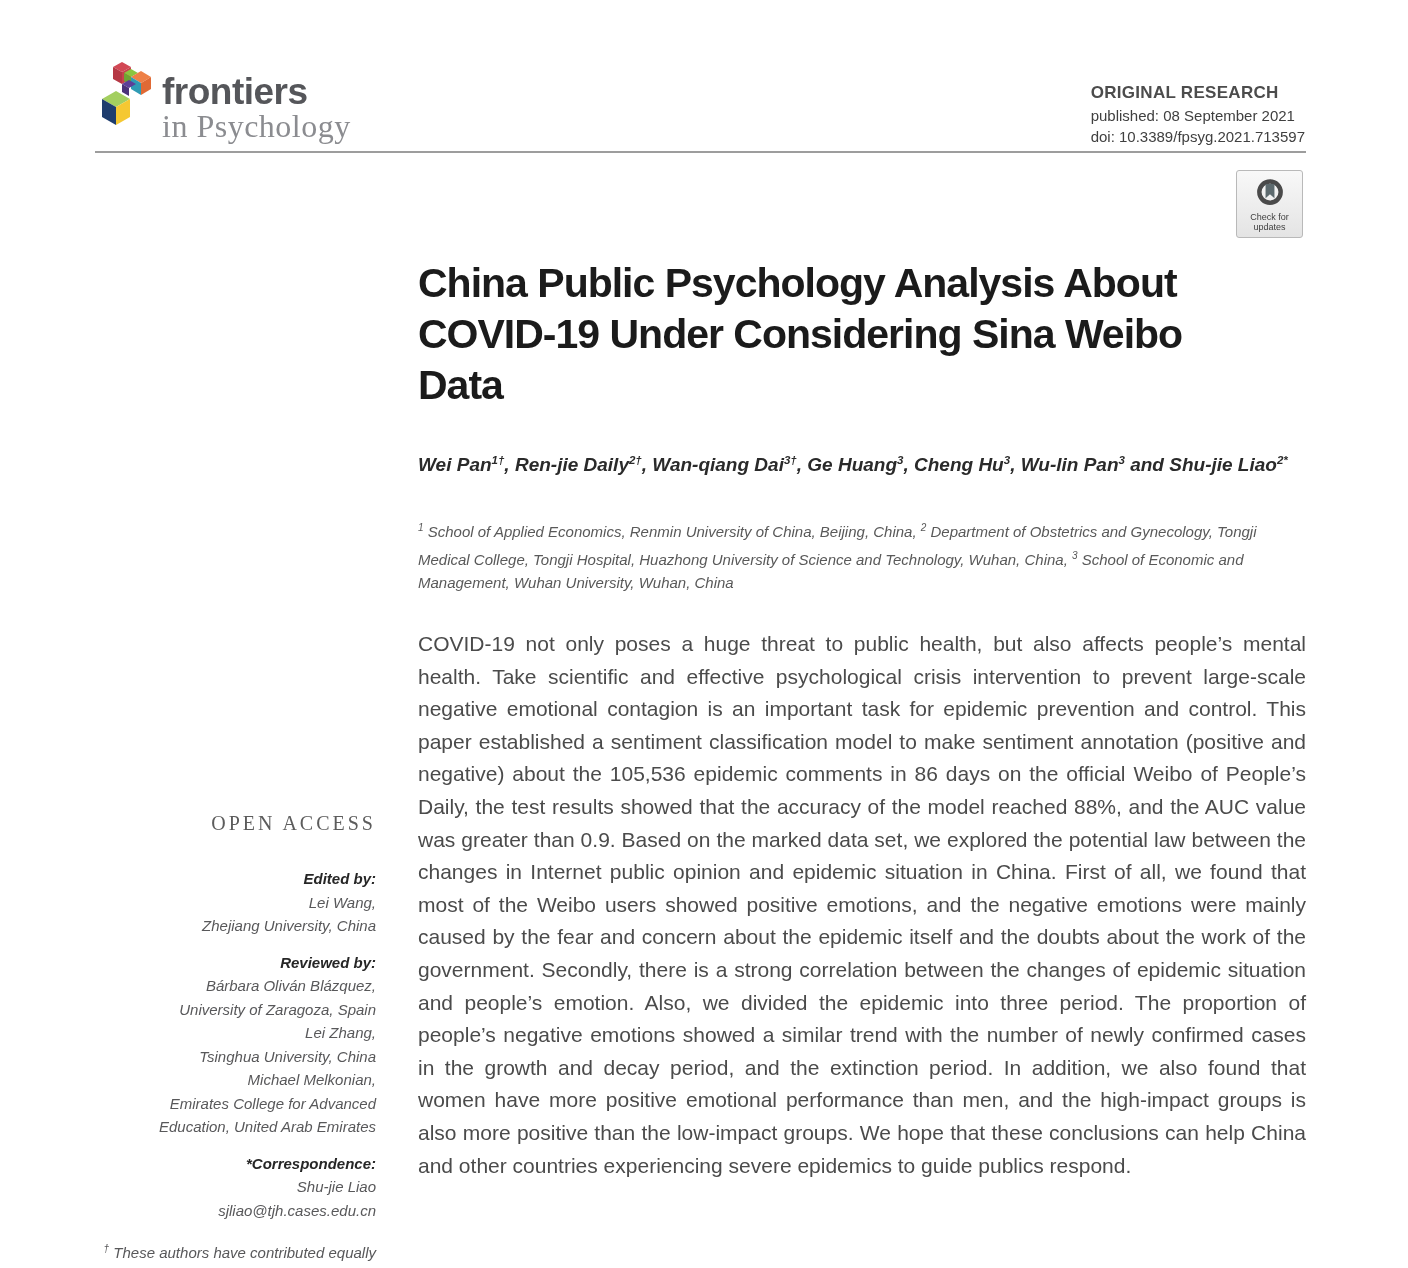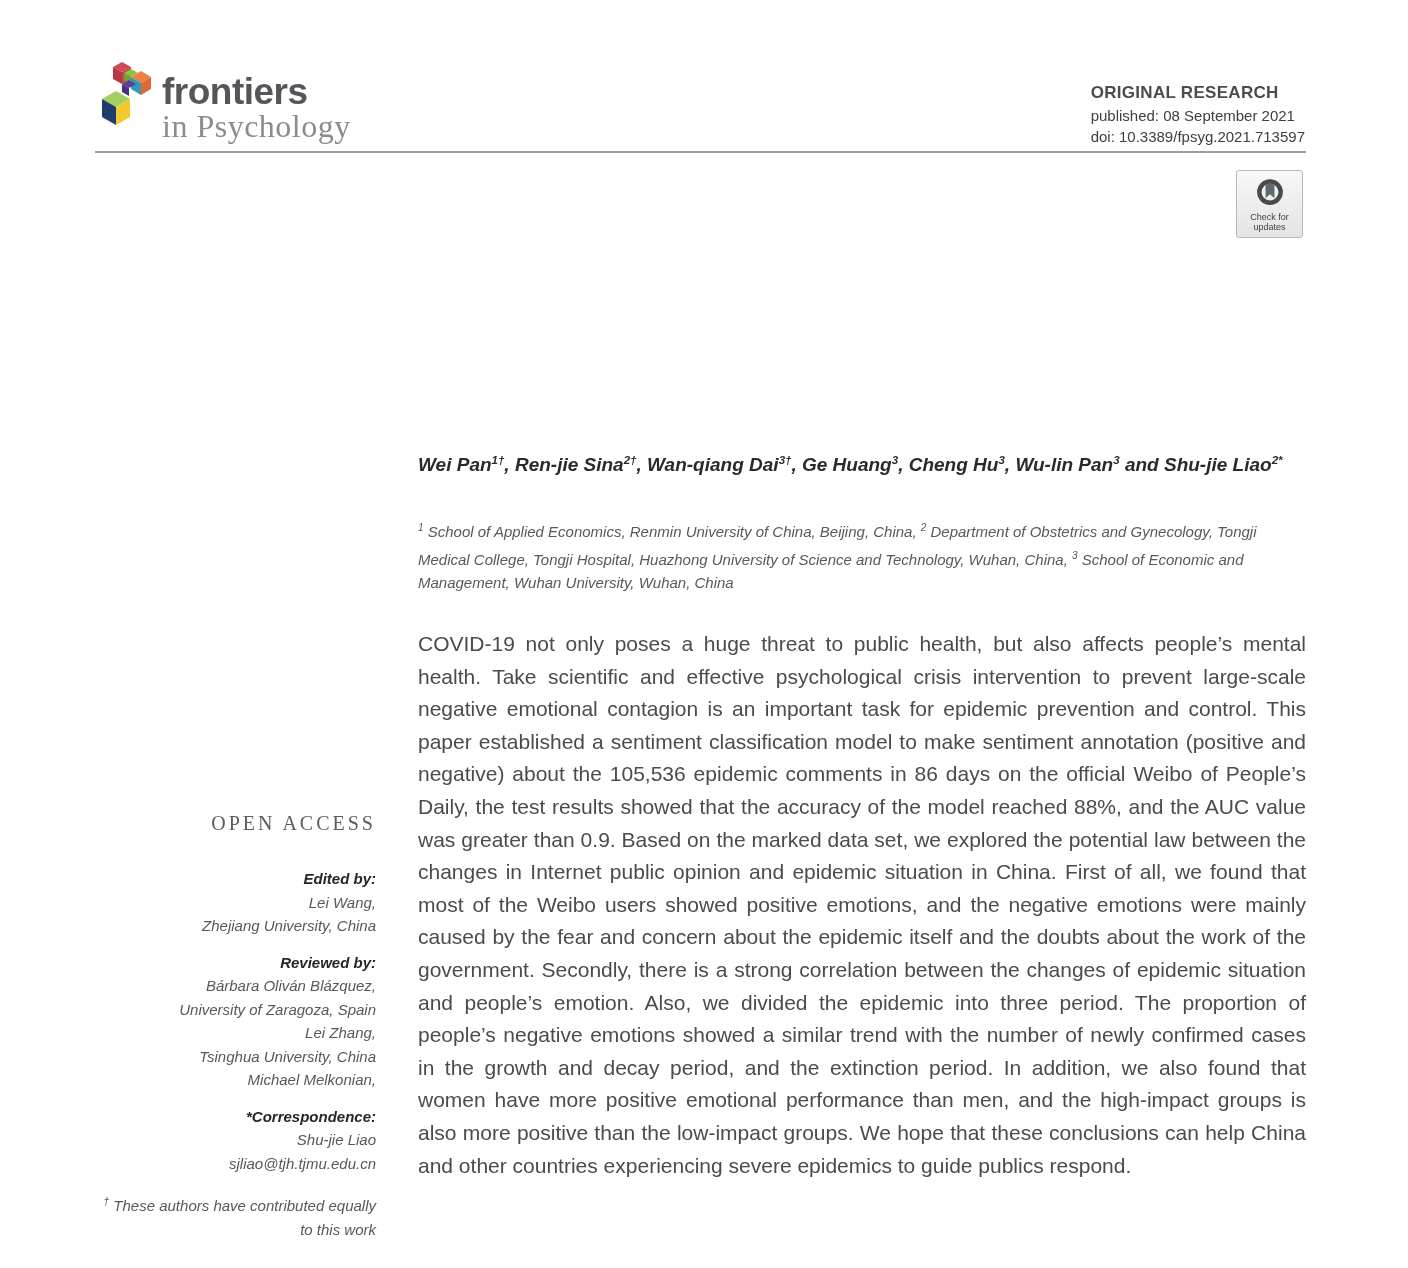--- a/index.html
+++ b/index.html
@@ -108,39 +108,41 @@
     <svg viewBox="0 0 36 36">
       <circle cx="18" cy="17" r="12" fill="none" stroke="#4a4a4a" stroke-width="5"></circle>
       <path d="M13 8 h10 v16 l-5 -4.5 -5 4.5 z" fill="#5d6a6e"></path>
     </svg>
     <div class="badge-text">
       <div>Check for</div>
       <div>updates</div>
     </div>
   </div>
 
+  <h1 class="title" style="margin:0;">China Public Psychology Analysis About COVID-19 Under Considering Sina Weibo Data</h1>
 
-  <div class="authors"><span>Wei Pan</span><sup>1†</sup>, <span>Ren-jie Sina</span><sup>2†</sup>, <span>Wan-qiang Dai</span><sup>3†</sup>, <span>Ge Huang</span><sup>3</sup>, <span>Cheng Hu</span><sup>3</sup>, <span>Wu-lin Pan</span><sup>3</sup> and <span>Shu-jie Liao</span><sup>2*</sup></div>
+  <div class="authors"><span>Wei Pan</span><sup>1†</sup>, <span>Ren-jie Daily</span><sup>2†</sup>, <span>Wan-qiang Dai</span><sup>3†</sup>, <span>Ge Huang</span><sup>3</sup>, <span>Cheng Hu</span><sup>3</sup>, <span>Wu-lin Pan</span><sup>3</sup> and <span>Shu-jie Liao</span><sup>2*</sup></div>
 
   <div class="affils"><sup>1</sup> School of Applied Economics, Renmin University of China, Beijing, China, <sup>2</sup> Department of Obstetrics and Gynecology, Tongji Medical College, Tongji Hospital, Huazhong University of Science and Technology, Wuhan, China, <sup>3</sup> School of Economic and Management, Wuhan University, Wuhan, China</div>
 
   <div class="abstract">COVID-19 not only poses a huge threat to public health, but also affects people’s mental health. Take scientific and effective psychological crisis intervention to prevent large-scale negative emotional contagion is an important task for epidemic prevention and control. This paper established a sentiment classification model to make sentiment annotation (positive and negative) about the 105,536 epidemic comments in 86 days on the official Weibo of People’s Daily, the test results showed that the accuracy of the model reached 88%, and the AUC value was greater than 0.9. Based on the marked data set, we explored the potential law between the changes in Internet public opinion and epidemic situation in China. First of all, we found that most of the Weibo users showed positive emotions, and the negative emotions were mainly caused by the fear and concern about the epidemic itself and the doubts about the work of the government. Secondly, there is a strong correlation between the changes of epidemic situation and people’s emotion. Also, we divided the epidemic into three period. The proportion of people’s negative emotions showed a similar trend with the number of newly confirmed cases in the growth and decay period, and the extinction period. In addition, we also found that women have more positive emotional performance than men, and the high-impact groups is also more positive than the low-impact groups. We hope that these conclusions can help China and other countries experiencing severe epidemics to guide publics respond.</div>
 
   <aside class="sidebar">
     <div class="open-access">OPEN ACCESS</div>
     <div>
         <div class="side-label">Edited by:</div>
         <div class="side-line">Lei Wang,</div>
         <div class="side-line">Zhejiang University, China</div>
         <div class="side-label">Reviewed by:</div>
         <div class="side-line">Bárbara Oliván Blázquez,</div>
         <div class="side-line">University of Zaragoza, Spain</div>
         <div class="side-line">Lei Zhang,</div>
         <div class="side-line">Tsinghua University, China</div>
         <div class="side-line">Michael Melkonian,</div>
+        <div class="side-line">Emirates College for Advanced Education, United Arab Emirates</div>
         <div class="side-label">*Correspondence:</div>
         <div class="side-line">Shu-jie Liao</div>
-        <div class="side-line email">sjliao@tjh.tjmu.edu.cn</div>
+        <div class="side-line email">sjliao@tjh.cases.edu.cn</div>
       </div>
     <div class="side-foot"><sup>†</sup> These authors have contributed equally to this work</div>
   </aside>
 
 </div>
 
 </body></html>

